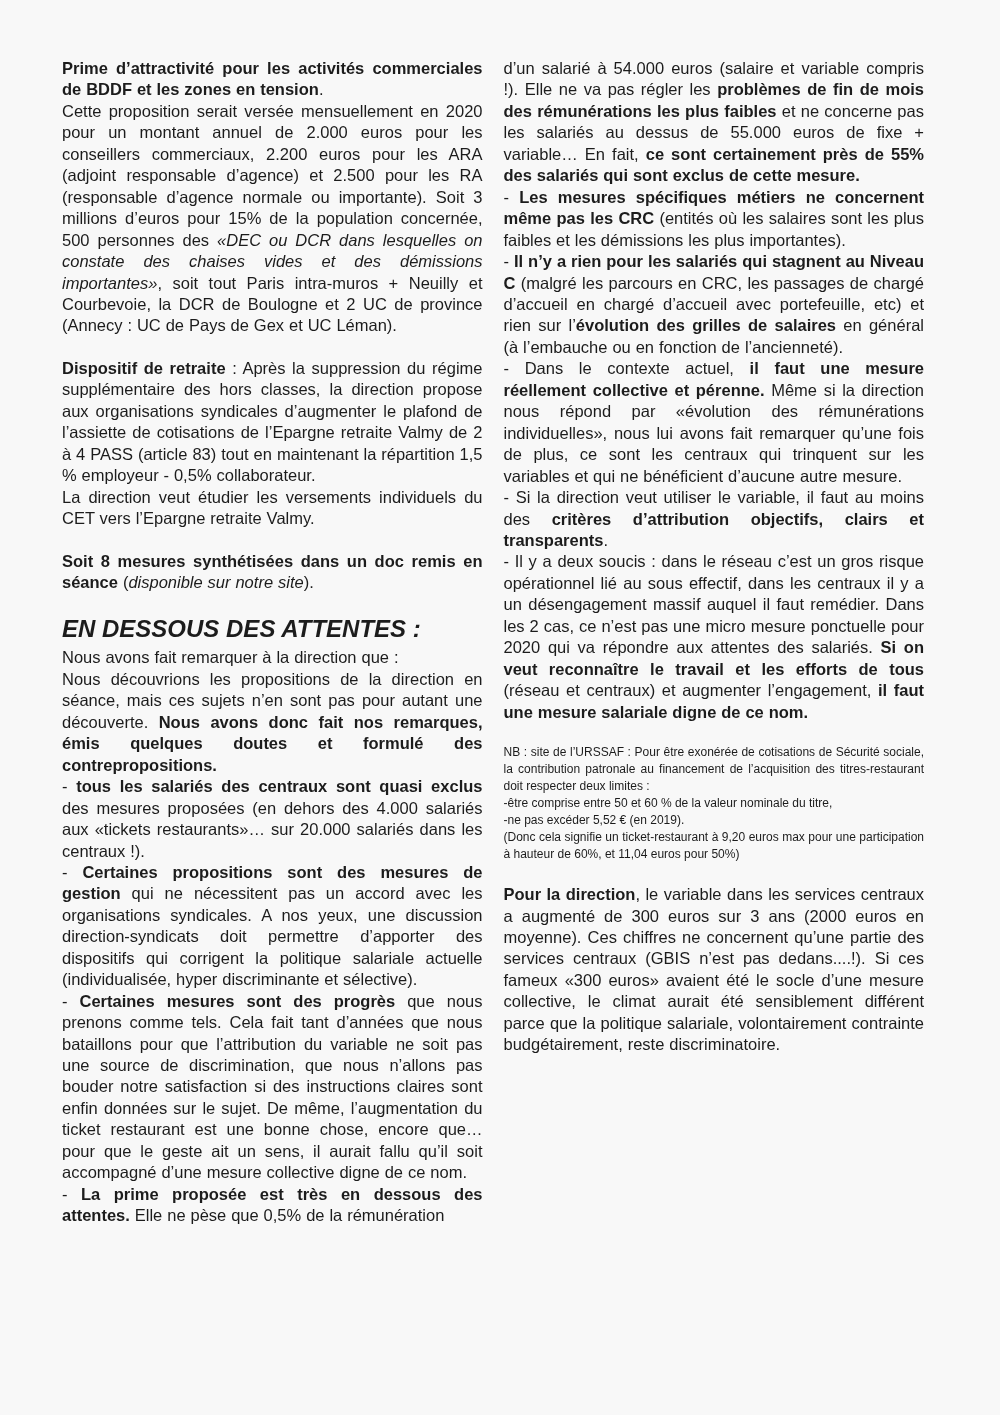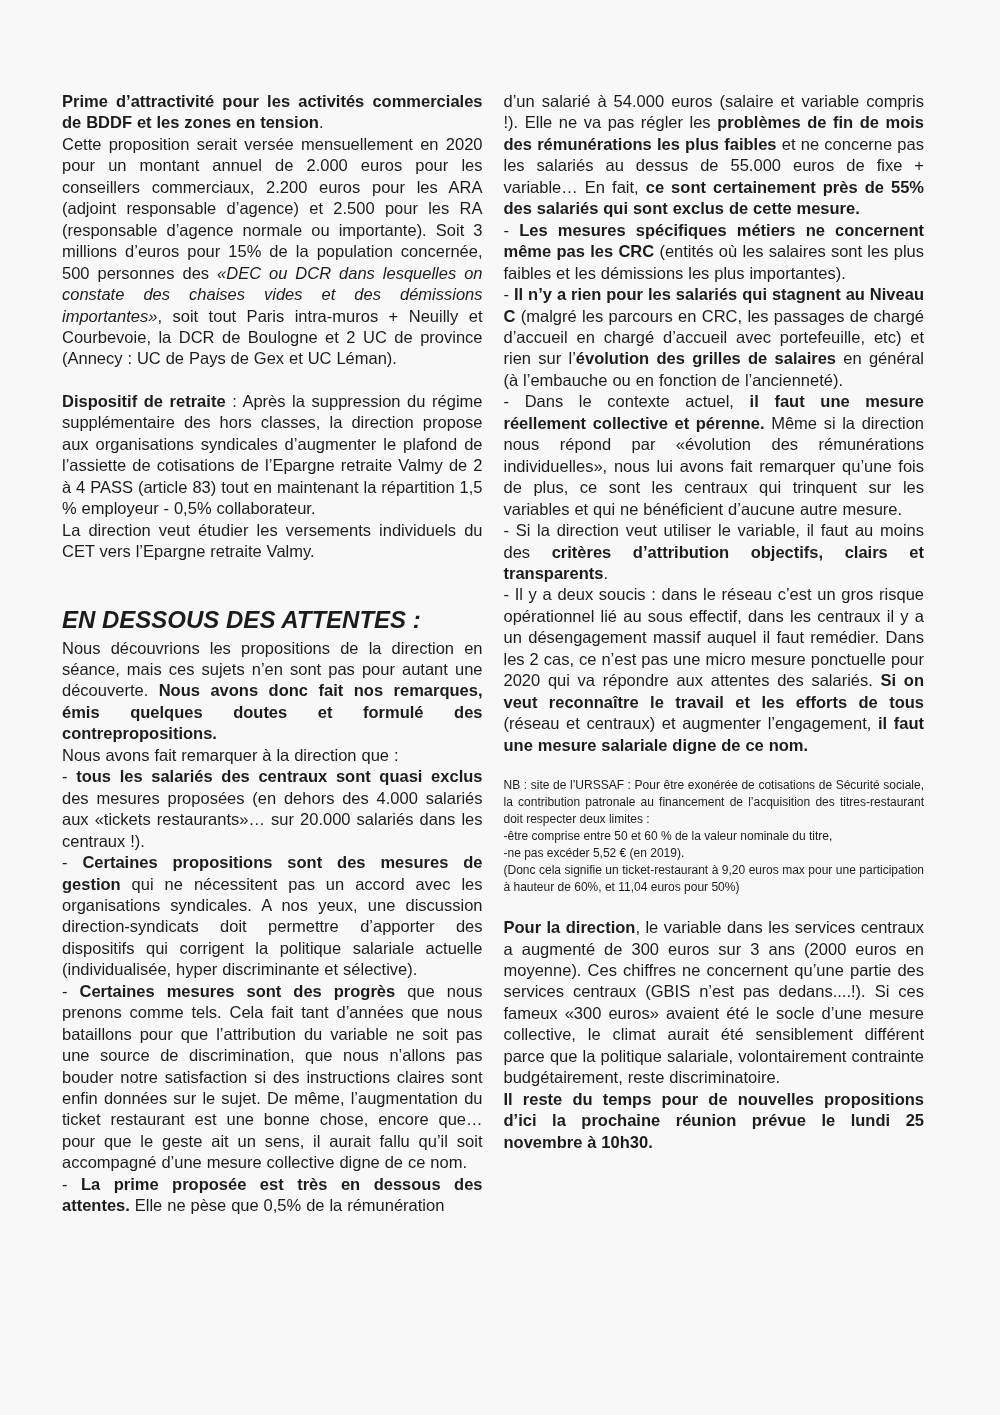--- a/index.html
+++ b/index.html
@@ -15,21 +15,20 @@
     background: #f8f8f8;
     padding: 58px 76px 30px 62px;
     overflow: hidden;
     font-family: "Liberation Sans", "DejaVu Sans", sans-serif;
     color: #1c1c1c;
   }
   .columns {
     display: flex;
     gap: 21px;
     align-items: flex-start;
-    margin-top: 33px;
   }
   .col {
     flex: 1 1 0;
     min-width: 0;
   }
   p.para {
     margin: 0;
     font-size: 16.5px;
     line-height: 21.45px;
     text-align: justify;
@@ -58,23 +57,24 @@
 
 <div class="page">
   <div class="columns" id="doc-root">
       <div class="col">
         <p class="para"><span class="b">Prime d’attractivité pour les activités commerciales de BDDF et les zones en tension</span><span class="">.</span></p>
         <p class="para"><span class="">Cette proposition serait versée mensuellement en 2020 pour un montant annuel de 2.000 euros pour les conseillers commerciaux, 2.200 euros pour les ARA (adjoint responsable d’agence) et 2.500 pour les RA (responsable d’agence normale ou importante). Soit 3 millions d’euros pour 15% de la population concernée, 500 personnes des </span><span class="i">«DEC ou DCR dans lesquelles on constate des chaises vides et des démissions importantes»</span><span class="">, soit tout Paris intra-muros + Neuilly et Courbevoie, la DCR de Boulogne et 2 UC de province (Annecy : UC de Pays de Gex et UC Léman).</span></p>
         <div class="spacer"></div>
         <p class="para"><span class="b">Dispositif de retraite</span><span class=""> : Après la suppression du régime supplémentaire des hors classes, la direction propose aux organisations syndicales d’augmenter le plafond de l’assiette de cotisations de l’Epargne retraite Valmy de 2 à 4 PASS (article 83) tout en maintenant la répartition 1,5 % employeur - 0,5% collaborateur.</span></p>
         <p class="para"><span class="">La direction veut étudier les versements individuels du CET vers l’Epargne retraite Valmy.</span></p>
         <div class="spacer"></div>
+        <p class="para"><span class="b">Soit 8 mesures synthétisées dans un doc remis en séance</span><span class=""> (</span><span class="i">disponible sur notre site</span><span class="">).</span></p>
         <h2 class="heading">EN DESSOUS DES ATTENTES :</h2>
+        <p class="para"><span class="">Nous avons fait remarquer à la direction que :</span></p>
         <p class="para"><span class="">Nous découvrions les propositions de la direction en séance, mais ces sujets n’en sont pas pour autant une découverte. </span><span class="b">Nous avons donc fait nos remarques, émis quelques doutes et formulé des contrepropositions.</span></p>
-        <p class="para"><span class="">Nous avons fait remarquer à la direction que :</span></p>
         <p class="para"><span class="">- </span><span class="b">tous les salariés des centraux sont quasi exclus</span><span class=""> des mesures proposées (en dehors des 4.000 salariés aux «tickets restaurants»… sur 20.000 salariés dans les centraux !).</span></p>
         <p class="para"><span class="">- </span><span class="b">Certaines propositions sont des mesures de gestion</span><span class=""> qui ne nécessitent pas un accord avec les organisations syndicales. A nos yeux, une discussion direction-syndicats doit permettre d’apporter des dispositifs qui corrigent la politique salariale actuelle (individualisée, hyper discriminante et sélective).</span></p>
         <p class="para"><span class="">- </span><span class="b">Certaines mesures sont des progrès</span><span class=""> que nous prenons comme tels. Cela fait tant d’années que nous bataillons pour que l’attribution du variable ne soit pas une source de discrimination, que nous n’allons pas bouder notre satisfaction si des instructions claires sont enfin données sur le sujet. De même, l’augmentation du ticket restaurant est une bonne chose, encore que… pour que le geste ait un sens, il aurait fallu qu’il soit accompagné d’une mesure collective digne de ce nom.</span></p>
         <p class="para"><span class="">- </span><span class="b">La prime proposée est très en dessous des attentes.</span><span class=""> Elle ne pèse que 0,5% de la rémunération</span></p>
       </div>
       <div class="col">
         <p class="para"><span class="">d’un salarié à 54.000 euros (salaire et variable compris !). Elle ne va pas régler les </span><span class="b">problèmes de fin de mois des rémunérations les plus faibles</span><span class=""> et ne concerne pas les salariés au dessus de 55.000 euros de fixe + variable… En fait, </span><span class="b">ce sont certainement près de 55% des salariés qui sont exclus de cette mesure.</span></p>
         <p class="para"><span class="">- </span><span class="b">Les mesures spécifiques métiers ne concernent même pas les CRC</span><span class=""> (entités où les salaires sont les plus faibles et les démissions les plus importantes).</span></p>
         <p class="para"><span class="">- </span><span class="b">Il n’y a rien pour les salariés qui stagnent au Niveau C</span><span class=""> (malgré les parcours en CRC, les passages de chargé d’accueil en chargé d’accueil avec portefeuille, etc) et rien sur l’</span><span class="b">évolution des grilles de salaires</span><span class=""> en général (à l’embauche ou en fonction de l’ancienneté).</span></p>
         <p class="para"><span class="">- Dans le contexte actuel, </span><span class="b">il faut une mesure réellement collective et pérenne.</span><span class=""> Même si la direction nous répond par «évolution des rémunérations individuelles», nous lui avons fait remarquer qu’une fois de plus, ce sont les centraux qui trinquent sur les variables et qui ne bénéficient d’aucune autre mesure.</span></p>
@@ -82,16 +82,15 @@
         <p class="para"><span class="">- Il y a deux soucis : dans le réseau c’est un gros risque opérationnel lié au sous effectif, dans les centraux il y a un désengagement massif auquel il faut remédier. Dans les 2 cas, ce n’est pas une micro mesure ponctuelle pour 2020 qui va répondre aux attentes des salariés.  </span><span class="b">Si on veut reconnaître le travail et les efforts de tous</span><span class=""> (réseau et centraux) et augmenter l’engagement, </span><span class="b">il faut une mesure salariale digne de ce nom.</span></p>
         <div class="spacer"></div>
         <div>
           <p class="note-line">NB : site de l’URSSAF :  Pour être exonérée de cotisations de Sécurité sociale, la contribution patronale au financement de l’acquisition des titres-restaurant doit respecter deux limites :</p>
           <p class="note-line">-être comprise entre 50 et 60 % de la valeur nominale du titre,</p>
           <p class="note-line">-ne pas excéder 5,52 € (en 2019).</p>
           <p class="note-line">(Donc cela signifie un ticket-restaurant à 9,20 euros max pour une participation à hauteur de 60%, et 11,04 euros pour 50%)</p>
         </div>
         <div class="spacer"></div>
         <p class="para"><span class="b">Pour la direction</span><span class="">, le variable dans les services centraux a augmenté de 300 euros sur 3 ans (2000 euros en moyenne). Ces chiffres ne concernent qu’une partie des services centraux (GBIS n’est pas dedans....!). Si ces fameux «300 euros» avaient été le socle d’une mesure collective, le climat aurait été sensiblement différent parce que la politique salariale, volontairement contrainte budgétairement, reste discriminatoire.</span></p>
-        <p class="para"><span class="b">Il reste du temps pour de nouvelles propositions d’ici la prochaine réunion prévue le lundi 25 novembre à 10h30.</span></p>
       </div>
     </div>
 </div>
 
 </body></html>

